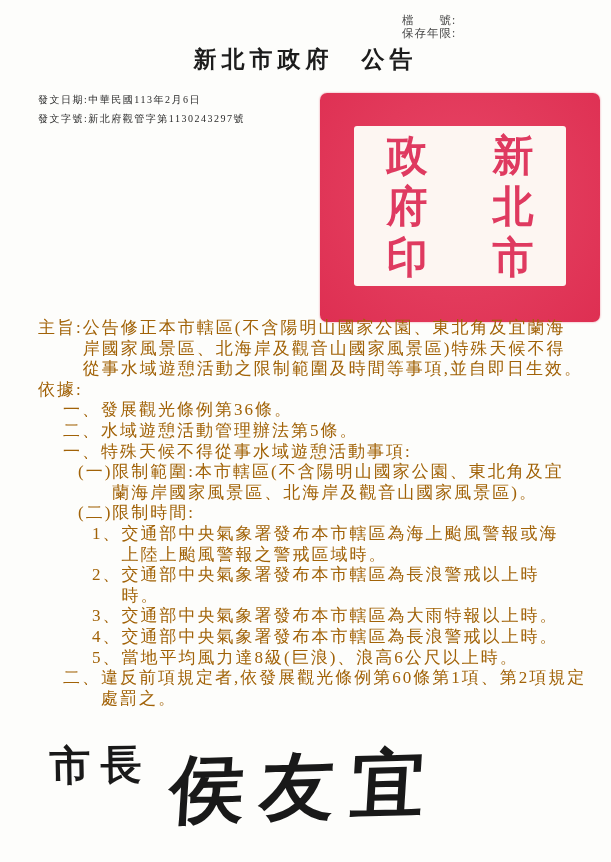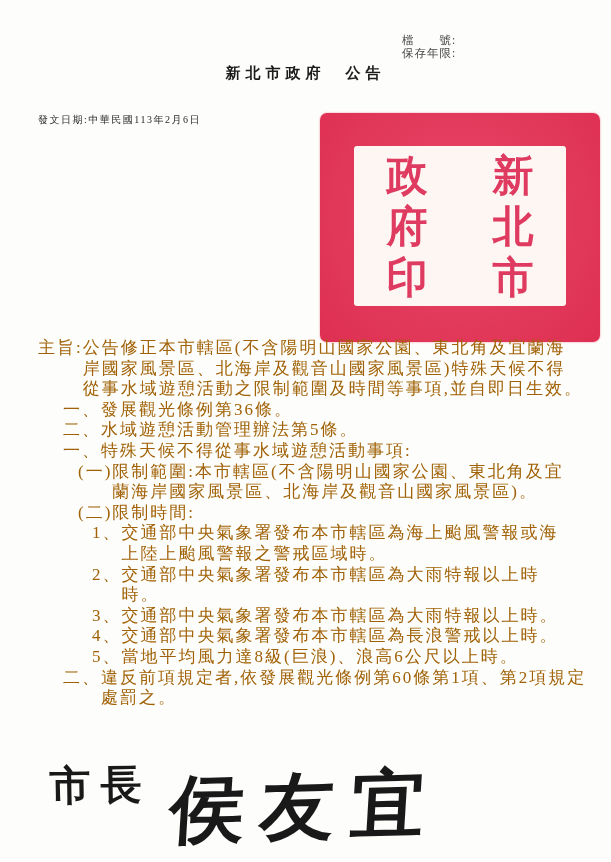--- a/index.html
+++ b/index.html
@@ -4,34 +4,34 @@
 <style>
   html,body{margin:0;padding:0;}
   body{
     width:611px;height:862px;
     background:#fdfdfb;
     font-family:"Liberation Serif","DejaVu Serif",serif;
     color:#1f1f1f;
     position:relative;
     overflow:hidden;
   }
-  .page{position:absolute;inset:0;background:#fdfdfb;margin-top:20px;}
+  .page{position:absolute;inset:0;background:#fdfdfb;}
 
   
   .file-block{
     position:absolute;left:402px;top:14px;
     font-size:11.5px;line-height:13px;letter-spacing:1px;color:#444;
   }
   .file-block div{white-space:pre;}
 
   
   .doc-title{
     position:absolute;left:0;top:44px;width:611px;
     text-align:center;
-    font-size:15px;letter-spacing:5px;font-weight:600;color:#1c1c1c;
+    font-size:23px;letter-spacing:5px;font-weight:600;color:#1c1c1c;
     white-space:pre;
   }
 
   
   .header-fields{
     position:absolute;left:38px;top:91px;
     font-size:10px;line-height:18.5px;letter-spacing:1.5px;color:#2a2a2a;
   }
   .hf-row{white-space:pre;}
 
@@ -93,20 +93,21 @@
 
   <div class="file-block">
     <div>檔　　號:</div>
     <div>保存年限:</div>
   </div>
 
   <div class="doc-title">新北市政府　公告</div>
 
   <div class="header-fields">
     <div class="hf-row"><span>發文日期:</span><span>中華民國113年2月6日</span></div>
+    <div class="hf-row"><span>發文字號:</span><span>新北府觀管字第1130243297號</span></div>
   </div>
 
   <div class="seal" title="">
     <div class="seal-inner">
       <div class="seal-col">
         <span class="seal-char">新</span>
         <span class="seal-char">北</span>
         <span class="seal-char">市</span>
       </div>
       <div class="seal-col">
@@ -116,20 +117,24 @@
       </div>
     </div>
   </div>
 
   <div class="body-text">
     <div class="para sect">
         <span class="lbl">主旨:</span>
         <span class="txt">公告修正本市轄區(不含陽明山國家公園、東北角及宜蘭海
 岸國家風景區、北海岸及觀音山國家風景區)特殊天候不得
 從事水域遊憩活動之限制範圍及時間等事項,並自即日生效。</span>
+      </div>
+    <div class="para sect">
+        <span class="lbl">依據:</span>
+        <span class="txt"></span>
       </div>
     <div class="para item1">
         <span class="lbl">一、</span>
         <span class="txt">發展觀光條例第36條。</span>
       </div>
     <div class="para item1">
         <span class="lbl">二、</span>
         <span class="txt">水域遊憩活動管理辦法第5條。</span>
       </div>
     <div class="para item1">
@@ -145,21 +150,21 @@
         <span class="lbl">(二)</span>
         <span class="txt">限制時間:</span>
       </div>
     <div class="para item3">
         <span class="lbl">1、</span>
         <span class="txt">交通部中央氣象署發布本市轄區為海上颱風警報或海
 上陸上颱風警報之警戒區域時。</span>
       </div>
     <div class="para item3">
         <span class="lbl">2、</span>
-        <span class="txt">交通部中央氣象署發布本市轄區為大雨特報以上時
+        <span class="txt">交通部中央氣象署發布本市轄區為長浪警戒以上時
 時。</span>
       </div>
     <div class="para item3">
         <span class="lbl">3、</span>
         <span class="txt">交通部中央氣象署發布本市轄區為大雨特報以上時。</span>
       </div>
     <div class="para item3">
         <span class="lbl">4、</span>
         <span class="txt">交通部中央氣象署發布本市轄區為長浪警戒以上時。</span>
       </div>

